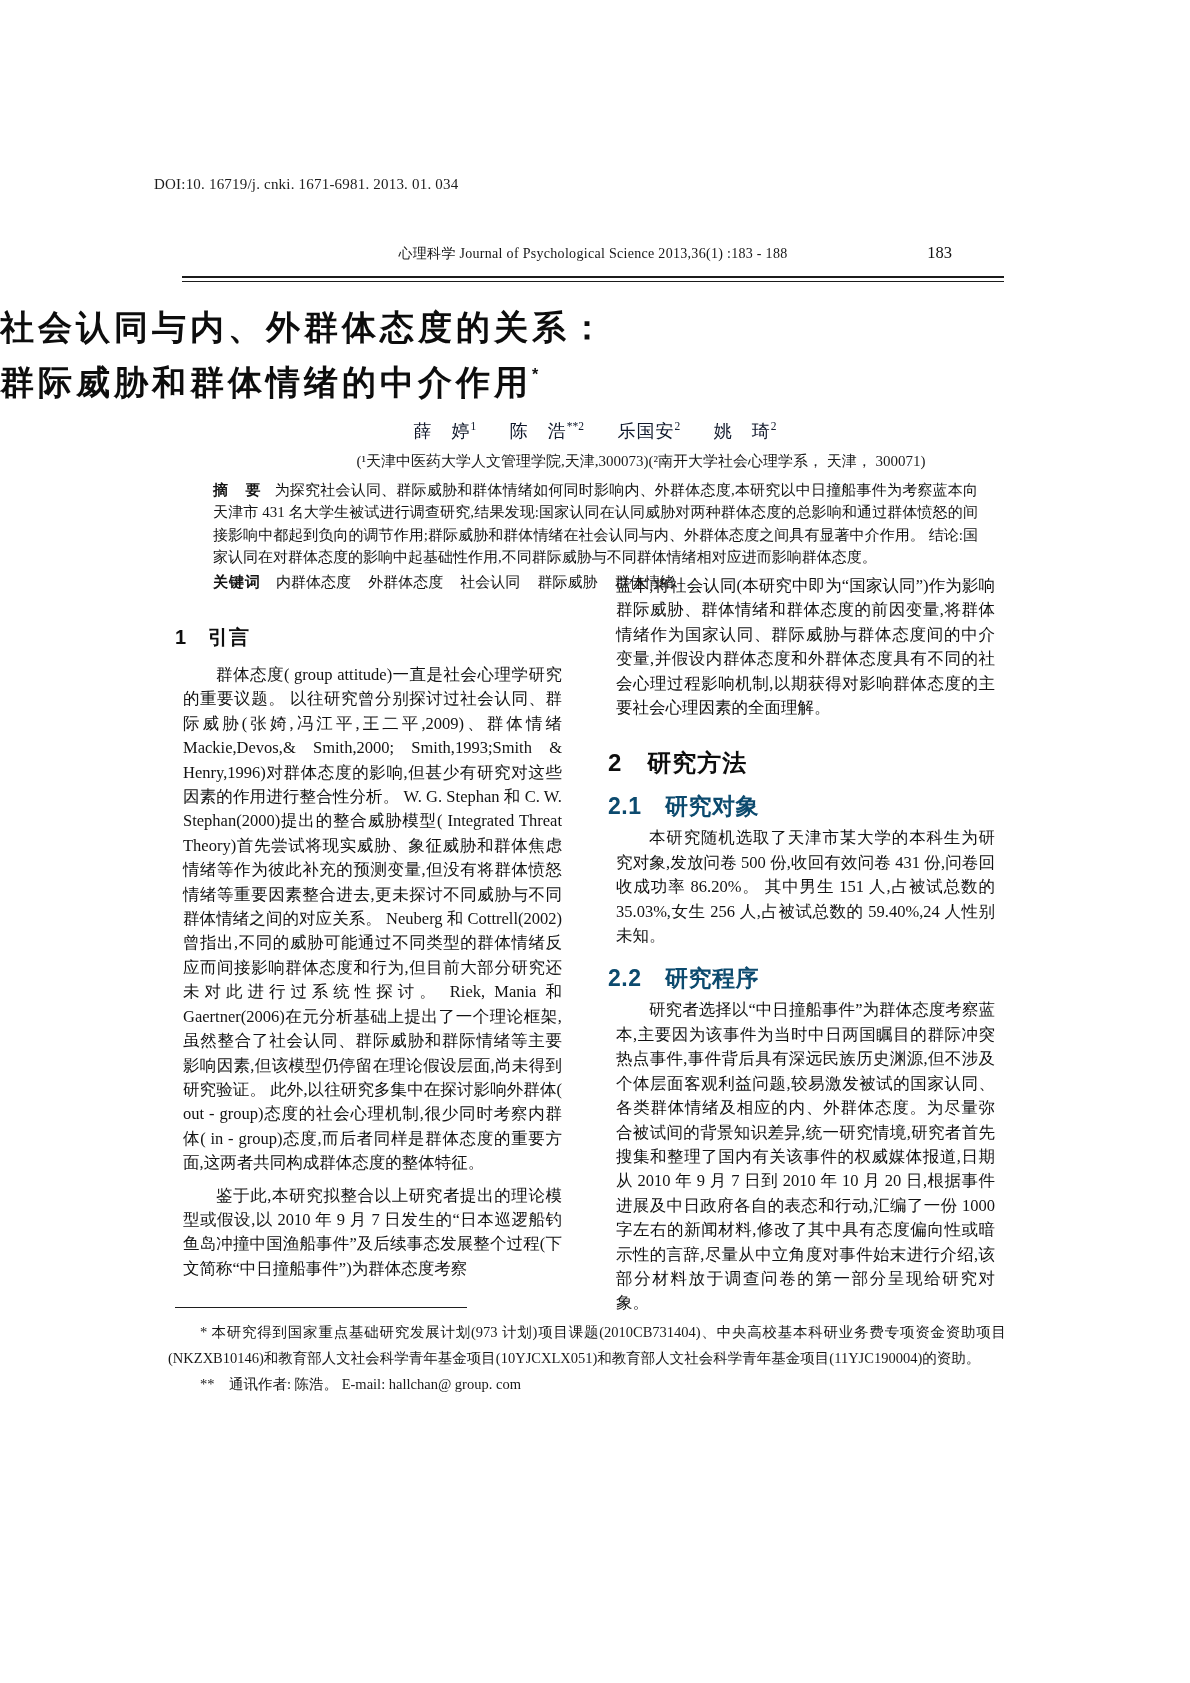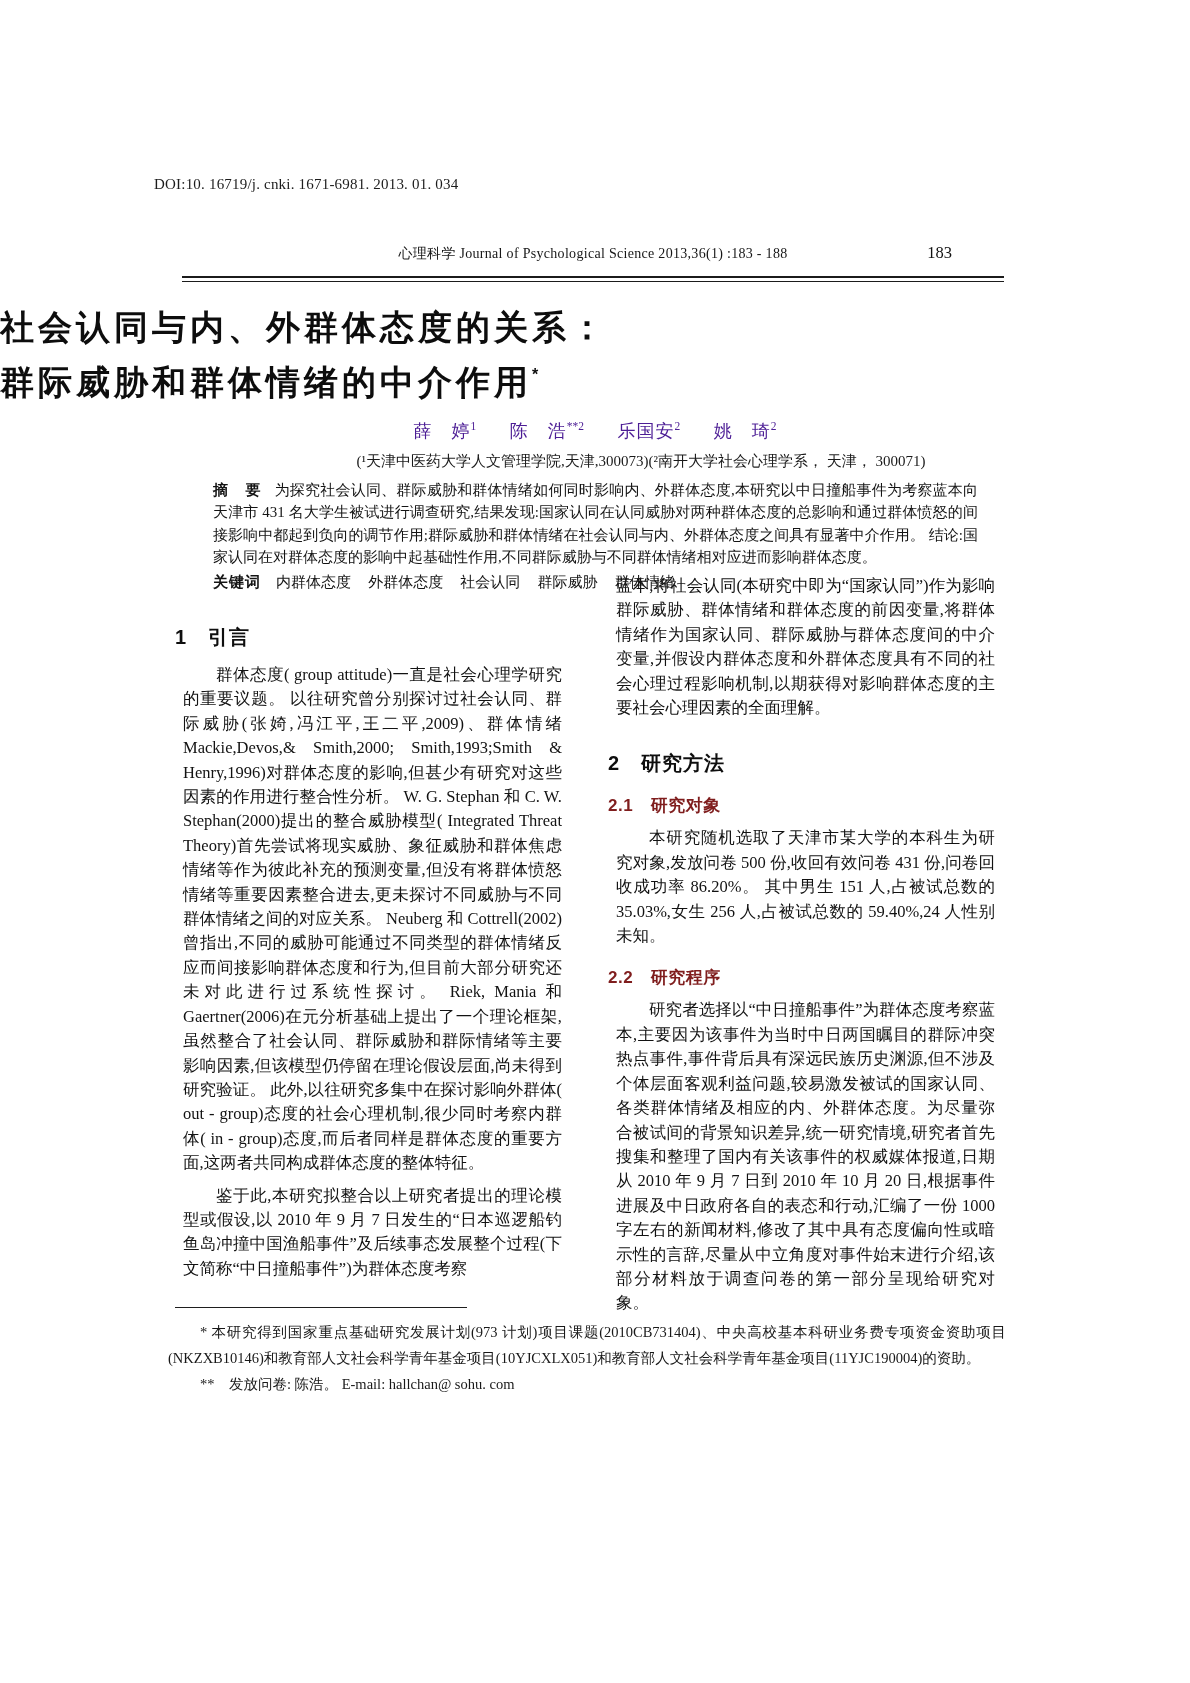--- a/index.html
+++ b/index.html
@@ -21,21 +21,21 @@
     border-top:2px solid #1b1b1b; border-bottom:1.5px solid #1b1b1b;
   }
   .title-block {
     position:absolute; left:0; top:303px; width:1190px; text-align:left;
     font-family:"Liberation Sans","DejaVu Sans",sans-serif;
     font-weight:bold; font-size:34px; line-height:48px; letter-spacing:4px; color:#0d0d0d;
   }
   .title-block sup { font-size:16px; letter-spacing:0; vertical-align:14px; }
   .authors-row {
     position:absolute; left:0; top:419px; width:1190px; text-align:center;
-    font-size:18px; color:#4c1d95; letter-spacing:1px;
+    font-size:18px; color:#0f172a; letter-spacing:1px;
   }
   .author { margin:0 14px; }
   .author sup { font-size:11.5px; letter-spacing:0; vertical-align:7px; }
   .affiliation-row {
     position:absolute; left:0; top:452px; width:1190px; text-align:center;
     font-size:15px; color:#1a1a1a;padding-left:46px;
   }
   .abstract-block {
     position:absolute; left:213px; top:479px; width:765px;
     font-size:15px; line-height:22.3px; text-align:justify; color:#141414;
@@ -57,26 +57,26 @@
   .col p { margin:8px; }
   .indent { text-indent:2em; }
   h3.sec1 {
     margin:58px 0 13px 0;
     font-family:"Liberation Sans","DejaVu Sans",sans-serif;
     font-size:20px; line-height:26px; letter-spacing:1px; color:#0e0e0e;
   }
   h3.sec2 {
     margin:30px 0 13px 0;
     font-family:"Liberation Sans","DejaVu Sans",sans-serif;
-    font-size:20px; line-height:26px; letter-spacing:1px; color:#0e0e0e;
+    font-size:24px; line-height:26px; letter-spacing:1px; color:#0e0e0e;
   }
   h4.subsec {
     margin:18px 0 6px 0;
     font-family:"Liberation Sans","DejaVu Sans",sans-serif;
-    font-size:17px; line-height:24px; letter-spacing:0.5px; color:#7f1d1d;
+    font-size:23px; line-height:24px; letter-spacing:0.5px; color:#0c4a6e;
   }
   .footnote-rule {
     position:absolute; left:175px; top:1307px; width:292px;
     border-top:1.6px solid #1e1e1e; height:0;
   }
   .footnotes {
     position:absolute; left:168px; top:1320px; width:838px;
     font-size:14.5px; line-height:25.8px; text-align:justify; color:#181818;
   }
   .footnotes p { margin:0; text-indent:2.2em; }
@@ -125,16 +125,16 @@
       <h4 class="subsec">2.1　研究对象</h4>
       <p class="indent">本研究随机选取了天津市某大学的本科生为研究对象,发放问卷 500 份,收回有效问卷 431 份,问卷回收成功率 86.20%。 其中男生 151 人,占被试总数的 35.03%,女生 256 人,占被试总数的 59.40%,24 人性别未知。</p>
       <h4 class="subsec">2.2　研究程序</h4>
       <p class="indent">研究者选择以“中日撞船事件”为群体态度考察蓝本,主要因为该事件为当时中日两国瞩目的群际冲突热点事件,事件背后具有深远民族历史渊源,但不涉及个体层面客观利益问题,较易激发被试的国家认同、各类群体情绪及相应的内、外群体态度。为尽量弥合被试间的背景知识差异,统一研究情境,研究者首先搜集和整理了国内有关该事件的权威媒体报道,日期从 2010 年 9 月 7 日到 2010 年 10 月 20 日,根据事件进展及中日政府各自的表态和行动,汇编了一份 1000 字左右的新闻材料,修改了其中具有态度偏向性或暗示性的言辞,尽量从中立角度对事件始末进行介绍,该部分材料放于调查问卷的第一部分呈现给研究对象。</p>
     </div>
   </div>
 
   <div class="footnote-rule"></div>
   <div class="footnotes">
     <p>* 本研究得到国家重点基础研究发展计划(973 计划)项目课题(2010CB731404)、中央高校基本科研业务费专项资金资助项目(NKZXB10146)和教育部人文社会科学青年基金项目(10YJCXLX051)和教育部人文社会科学青年基金项目(11YJC190004)的资助。</p>
-    <p>**　发放问卷: 陈浩。 E-mail: hallchan@ sohu. com</p>
+    <p>**　通讯作者: 陈浩。 E-mail: hallchan@ group. com</p>
   </div>
 
 </div>
 
 </body></html>

